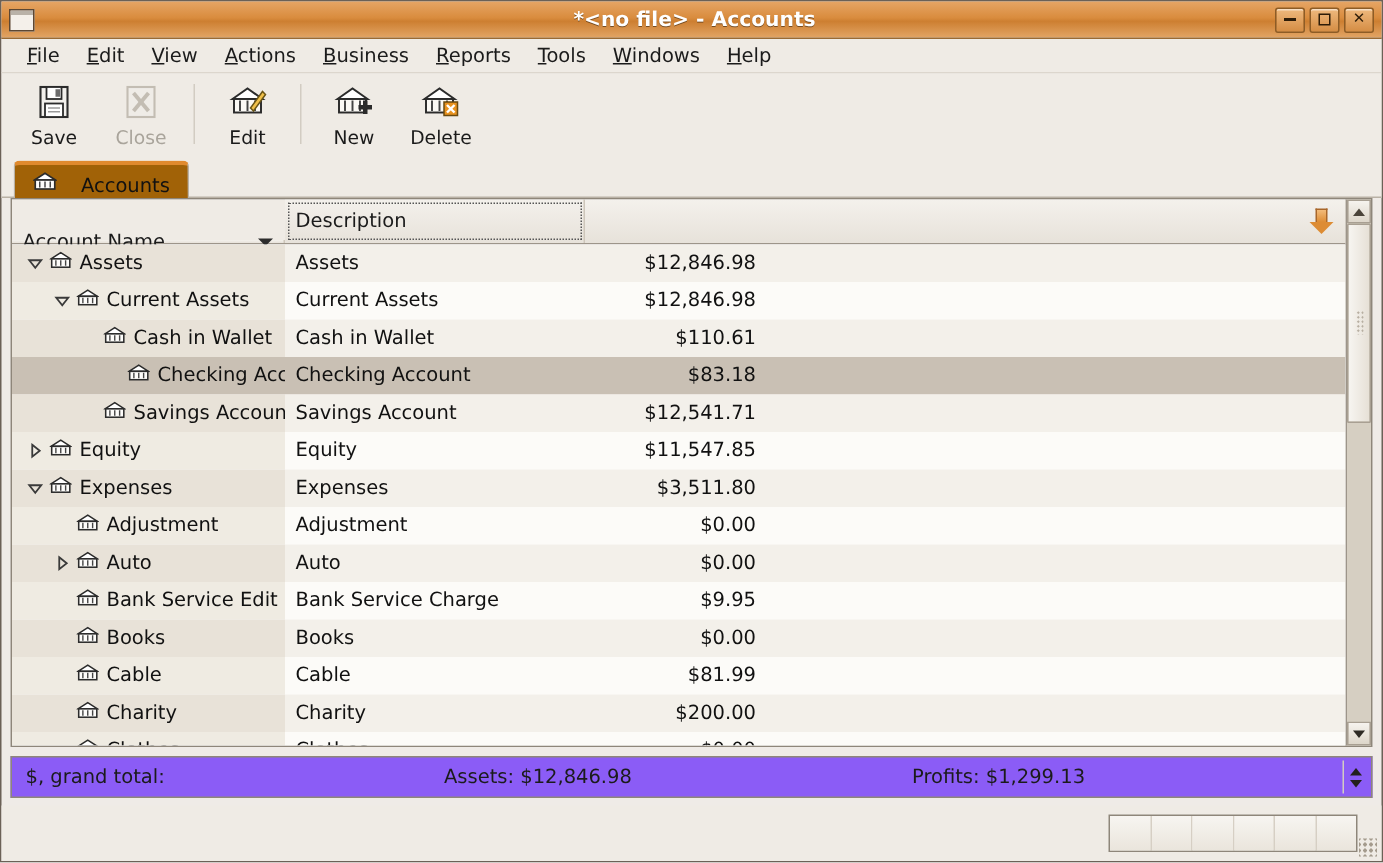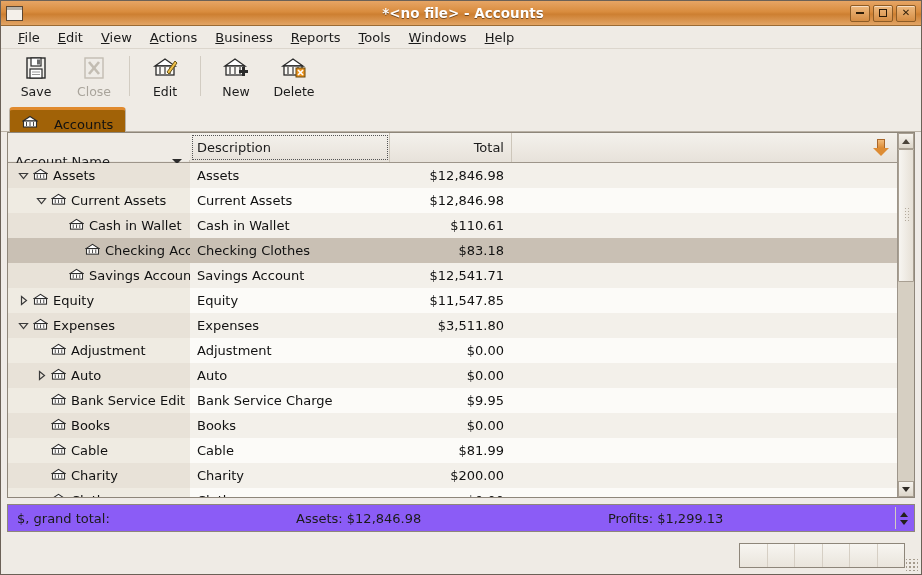--- a/index.html
+++ b/index.html
@@ -377,23 +377,20 @@
     <div class="tree-main">
 
       <div class="hdr">
         <div class="hdr-cell hdr-name">
           <span>Account Name</span>
           <span class="sort-caret"></span>
         </div>
         <div class="hdr-cell hdr-desc">
           <span>Description</span>
         </div>
-        <div class="hdr-cell hdr-total">
-          <span>Total</span>
-        </div>
         <div class="hdr-cell hdr-rest">
           <span class="dl-arrow">
             <span class="stem"></span>
             <span class="head"></span>
           </span>
         </div>
       </div>
 
       <div class="rows" id="rows">
           <div class="row even">
@@ -470,21 +467,21 @@
               <span class="bank-ico" style="margin-left: 3px;"><svg width="15" height="13" viewBox="0 0 16 14">
                   <path d="M1 6 L8 1.5 L15 6 Z" fill="#ffffff" stroke="#2b2b2b" stroke-width="1.1"></path>
                   <rect x="1.5" y="6" width="13" height="6" fill="#fdfcfa" stroke="#2b2b2b" stroke-width="1.1"></rect>
                   <line x1="4.5" y1="7" x2="4.5" y2="11" stroke="#444" stroke-width="1"></line>
                   <line x1="8" y1="7" x2="8" y2="11" stroke="#444" stroke-width="1"></line>
                   <line x1="11.5" y1="7" x2="11.5" y2="11" stroke="#444" stroke-width="1"></line>
                 </svg></span>
               <span>Checking Accou</span>
             </div>
             <div class="c-desc">
-              <span>Checking Clothes</span>
+              <span>Checking Account</span>
             </div>
             <div class="c-total">
               <span>$83.18</span>
             </div>
             <div class="c-rest"></div>
           </div>
           <div class="row even">
             <div class="c-name" style="padding-left: 44px;">
               <span class="expander"></span>
               <span class="bank-ico" style="margin-left: 3px;"><svg width="15" height="13" viewBox="0 0 16 14">

